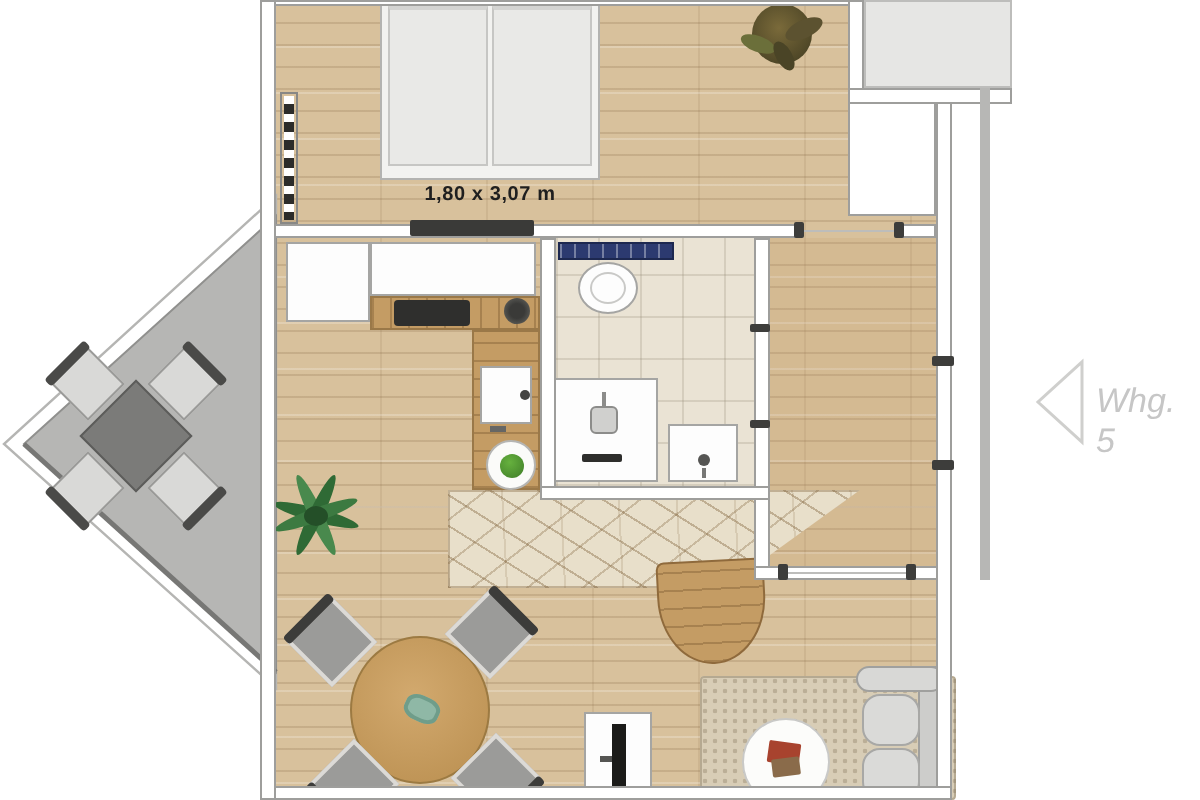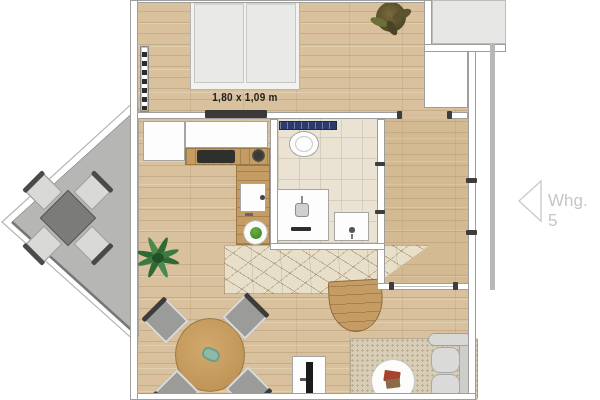--- a/index.html
+++ b/index.html
@@ -154,21 +154,21 @@
 
   <div class="abs" style="left:459px;top:333px;width:13px;height:67px;background:#cdcdcb;border:1px solid #a0a09e;border-radius:3px;"></div>
   <div class="abs" style="left:428px;top:333px;width:44px;height:13px;background:#d8d8d6;border:1px solid #a0a09e;border-radius:7px;"></div>
   <div class="abs" style="left:431px;top:347px;width:29px;height:26px;background:#dadad8;border:1px solid #a8a8a6;border-radius:9px;"></div>
   <div class="abs" style="left:431px;top:374px;width:29px;height:26px;background:#dadad8;border:1px solid #a8a8a6;border-radius:9px;"></div>
 
   <div class="abs" style="left:190px;top:0;width:110px;height:90px;background:#f2f2f0;border:1px solid #b3b3b1;">
     <div class="abs" style="left:3px;top:2px;width:50px;height:80px;background:#e9e9e7;border:1px solid #c6c6c4;border-top:2px solid #d4d4d2;"></div>
     <div class="abs" style="left:55px;top:2px;width:50px;height:80px;background:#e9e9e7;border:1px solid #c6c6c4;border-top:2px solid #d4d4d2;"></div>
   </div>
-  <div class="abs bed-label" style="left:190px;top:92px;width:110px;">1,80 x 1,09 m</div>
+  <div class="abs bed-label" style="left:190px;top:92px;width:110px;">1,80 x 3,07 m</div>
 
   <div class="abs" style="left:368px;top:0;width:46px;height:40px;">
     <div class="abs" style="left:8px;top:2px;width:30px;height:30px;border-radius:50%;background:radial-gradient(circle at 45% 40%,#7a6a3a,#3f3a20);"></div>
     <div class="leaf" style="left:24px;top:10px;width:20px;height:9px;background:#5c5230;transform:rotate(-25deg);"></div>
     <div class="leaf" style="left:2px;top:18px;width:18px;height:8px;background:#6b6f3a;transform:rotate(20deg);"></div>
     <div class="leaf" style="left:16px;top:24px;width:16px;height:8px;background:#4a4426;transform:rotate(60deg);"></div>
   </div>
 
   <div class="abs wall" style="left:130px;top:0;width:8px;height:400px;"></div>
   <div class="abs wall" style="left:137px;top:0;width:293px;height:3px;"></div>
@@ -198,16 +198,16 @@
   <div class="abs tick" style="left:375px;top:210px;width:10px;height:4px;"></div>
   <div class="abs tick" style="left:466px;top:178px;width:11px;height:5px;"></div>
   <div class="abs tick" style="left:466px;top:230px;width:11px;height:5px;"></div>
 
   <div class="abs" style="left:490px;top:44px;width:5px;height:246px;background:#b7b7b5;"></div>
 
   <div class="abs" style="left:516px;top:178px;width:84px;height:46px;">
     <svg class="abs" style="left:0;top:0;" width="28" height="46">
       <polygon points="25,3 25,43 3,23" fill="#ffffff" stroke="#cfcfcd" stroke-width="1.5"></polygon>
     </svg>
-    <div class="abs nav-label" style="left:32px;top:13px;">Whg. 5</div>
+    <div class="abs nav-label" style="left:32px;top:13px;font-style:italic;">Whg. 5</div>
   </div>
 
 </div>
 
 </body></html>

